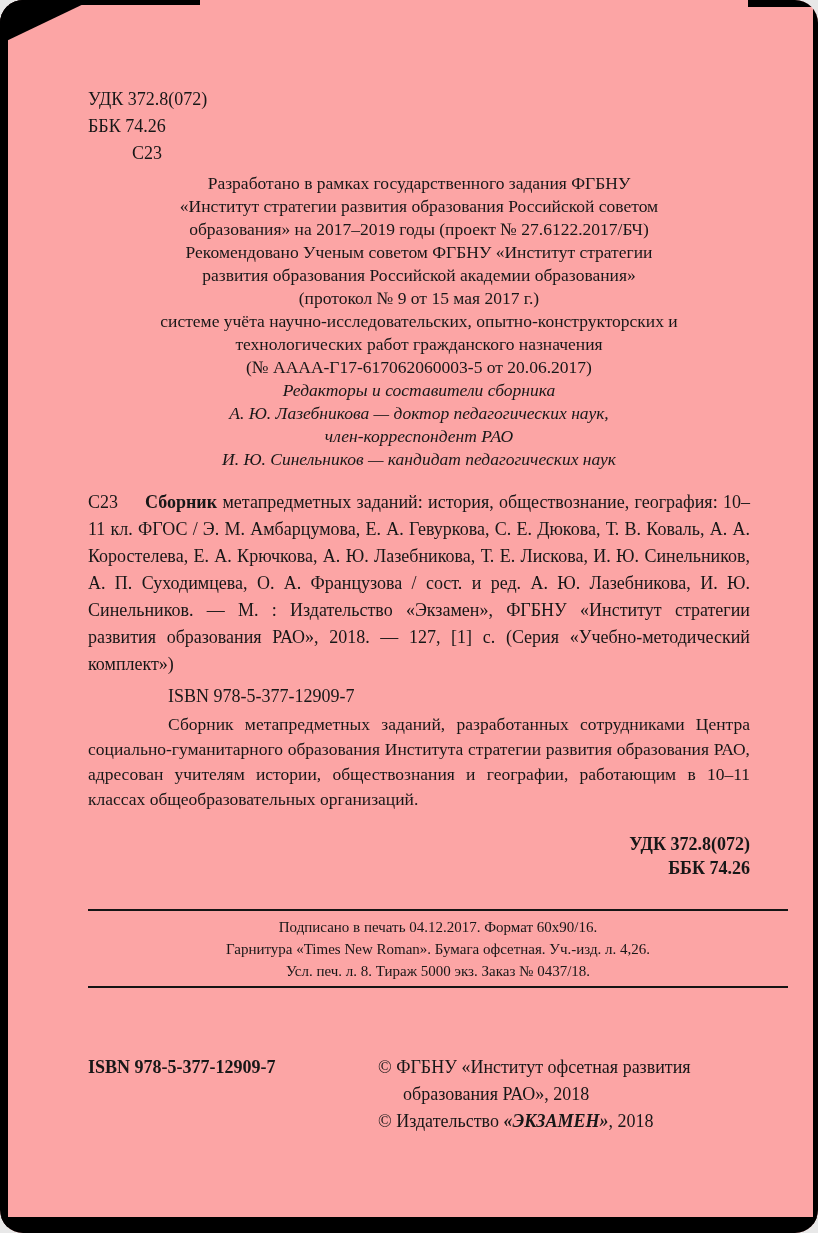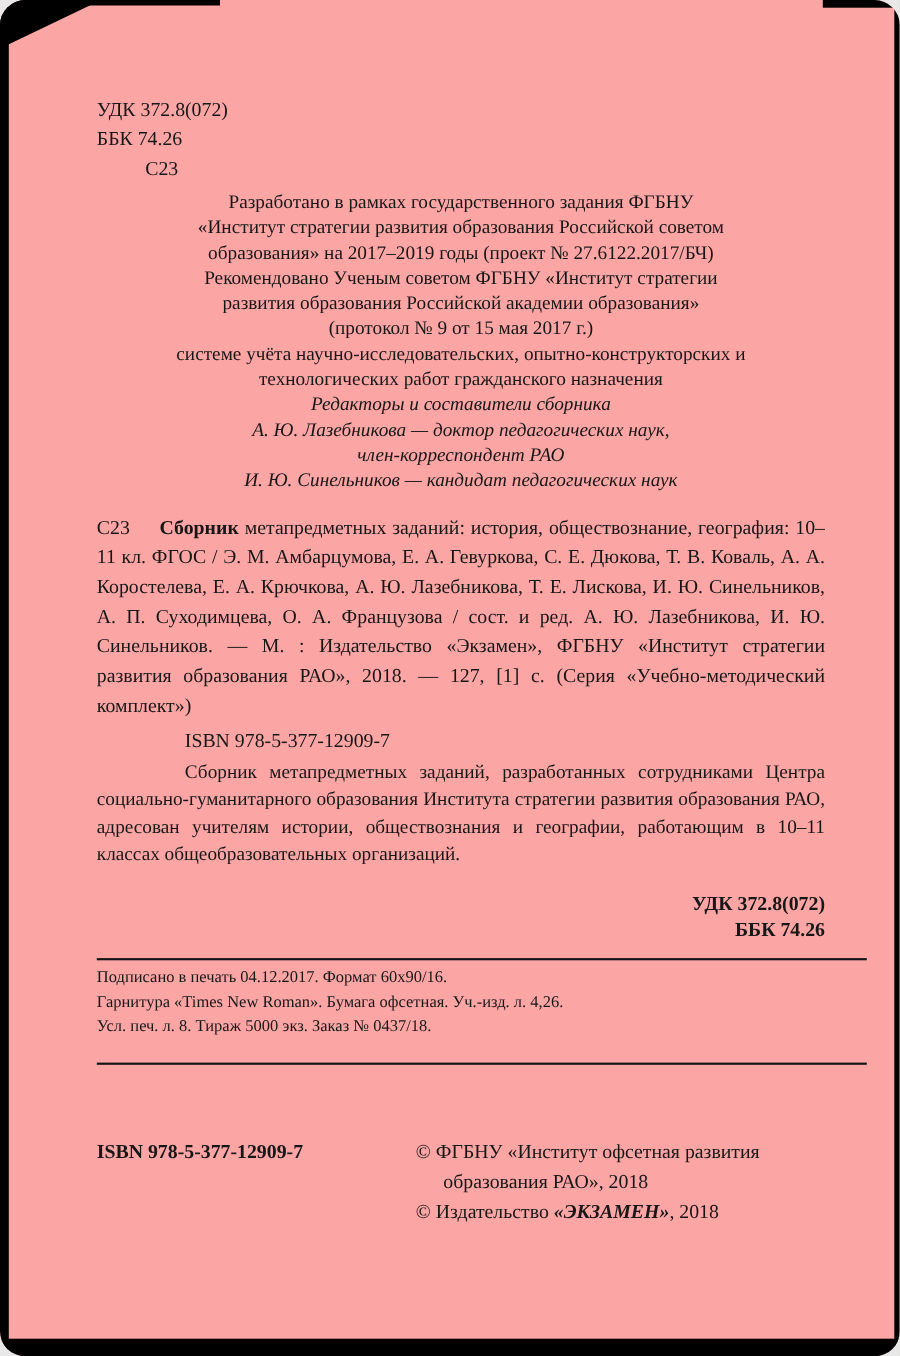--- a/index.html
+++ b/index.html
@@ -42,24 +42,24 @@
   .isbn-line { margin-top:5px; padding-left:80px; font-size:18px; line-height:26px; }
 
   .annotation {
     margin-top:3px; text-indent:80px; text-align:justify;
     font-size:17.5px; line-height:25px;
   }
 
   .codes-right { margin-top:20px; text-align:right; font-weight:bold; font-size:18px; line-height:24px; }
 
   .print-block {
-    margin-top:14px; width:700px;
+    margin-top:29px; width:700px;
     border-top:2px solid #141414; border-bottom:2px solid #141414;
-    padding:5px 0 22px 0;
-    font-size:15px; line-height:22px;
+    padding:5px 0 4px 0;
+    text-align:center; font-size:15px; line-height:22px;
   }
 
   .footer { margin-top:66px; display:flex; font-size:18px; }
   .footer-isbn { font-weight:bold; padding-top:3px; white-space:nowrap; }
   .footer-copy { margin-left:auto; width:372px; line-height:27px; }
   .copy-indent { padding-left:25px; }
   .publisher-em { font-weight:bold; font-style:italic; }
 </style>
 </head>
 <body>
@@ -83,20 +83,21 @@
 
     <div class="grant">
       <div>Разработано в рамках государственного задания ФГБНУ</div>
       <div>«Институт стратегии развития образования Российской советом</div>
       <div>образования» на 2017–2019 годы (проект № 27.6122.2017/БЧ)</div>
       <div>Рекомендовано Ученым советом ФГБНУ «Институт стратегии</div>
       <div>развития образования Российской академии образования»</div>
       <div>(протокол № 9 от 15 мая 2017 г.)</div>
       <div>системе учёта научно-исследовательских, опытно-конструкторских и</div>
       <div>технологических работ гражданского назначения</div>
+      <div>(№ АААА-Г17-617062060003-5 от 20.06.2017)</div>
     </div>
 
     <div class="editors">
       <div>Редакторы и составители сборника</div>
       <div>А. Ю. Лазебникова — доктор педагогических наук,</div>
       <div>член-корреспондент РАО</div>
       <div>И. Ю. Синельников — кандидат педагогических наук</div>
     </div>
 
     <div class="bib">

